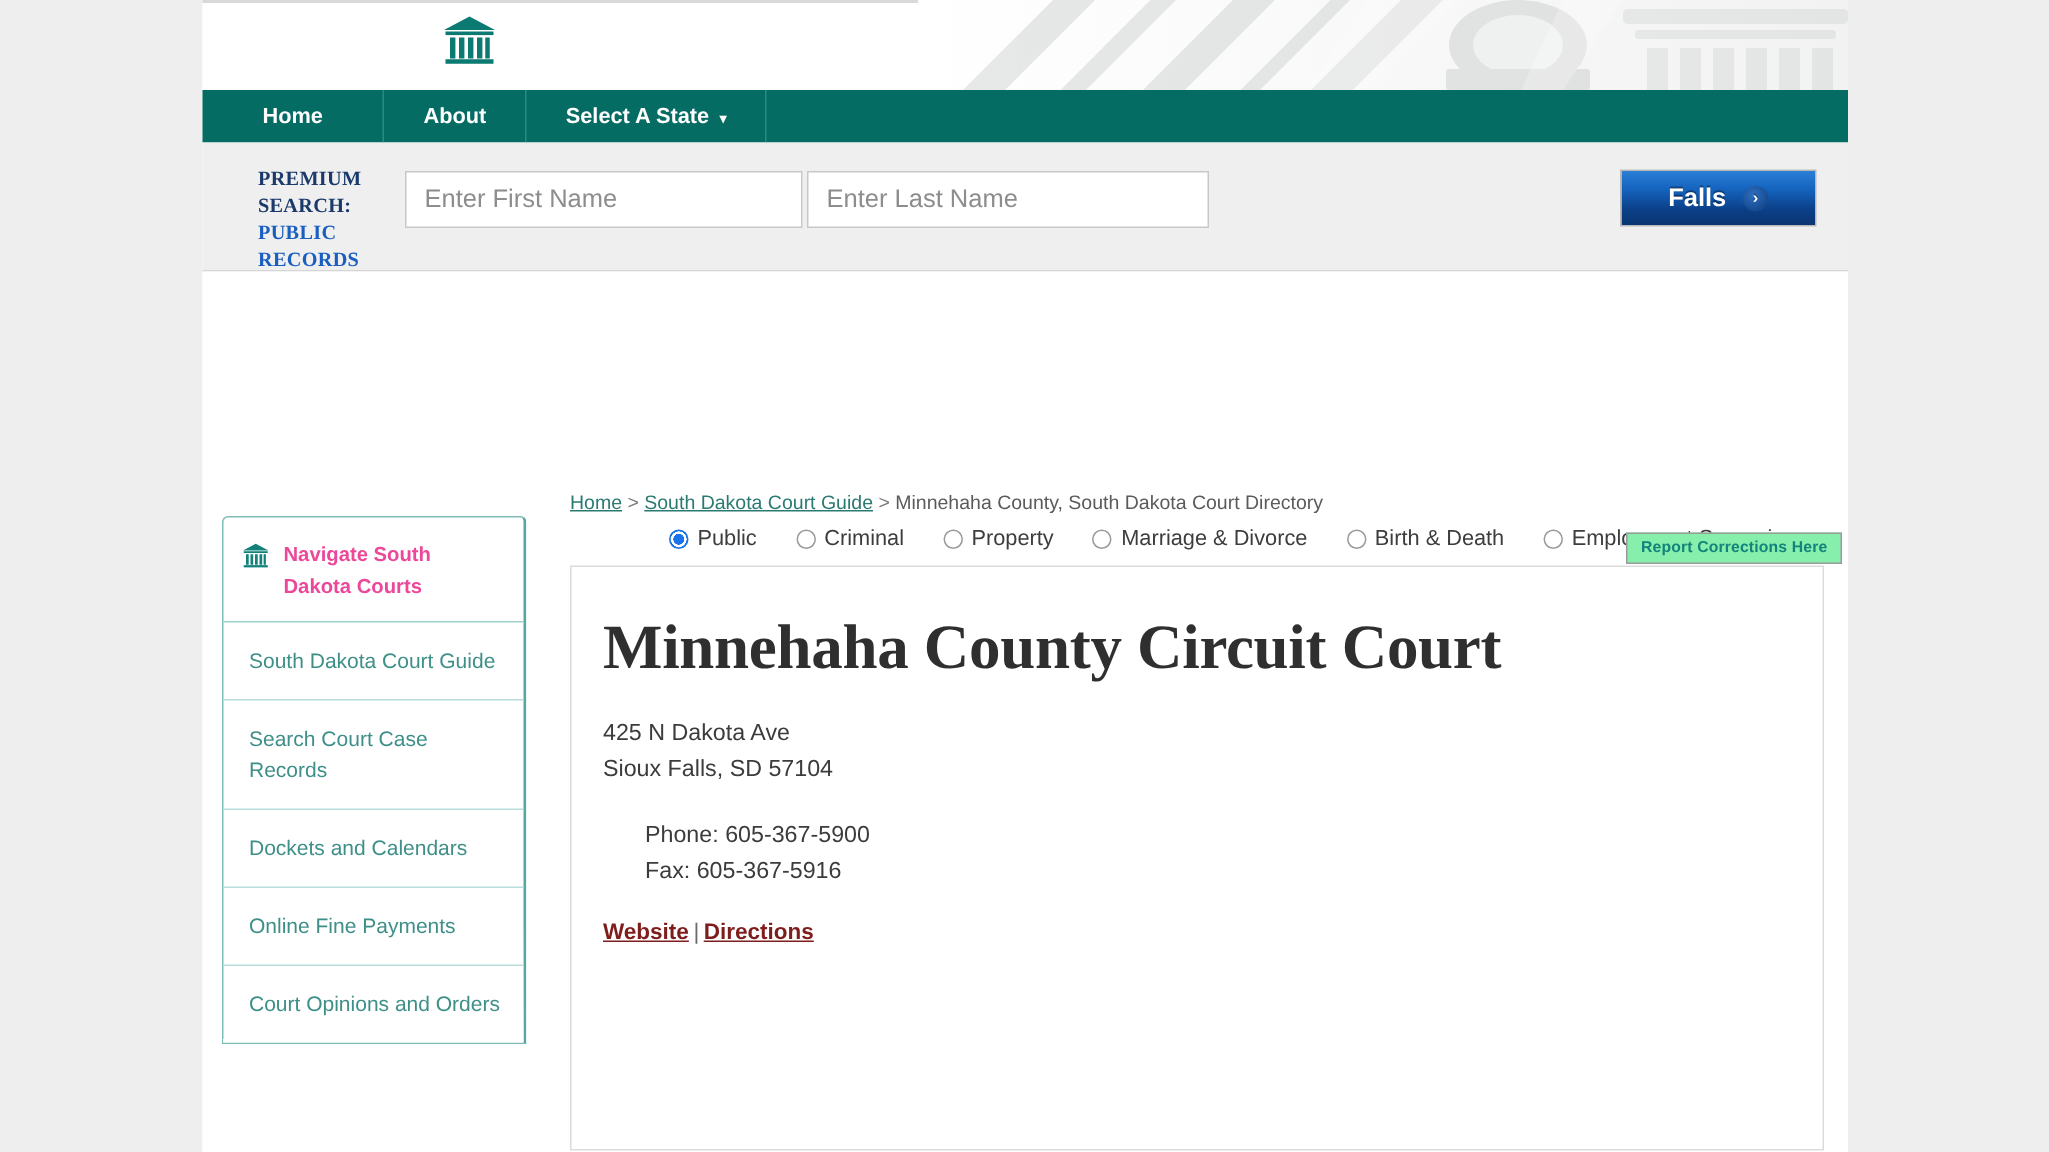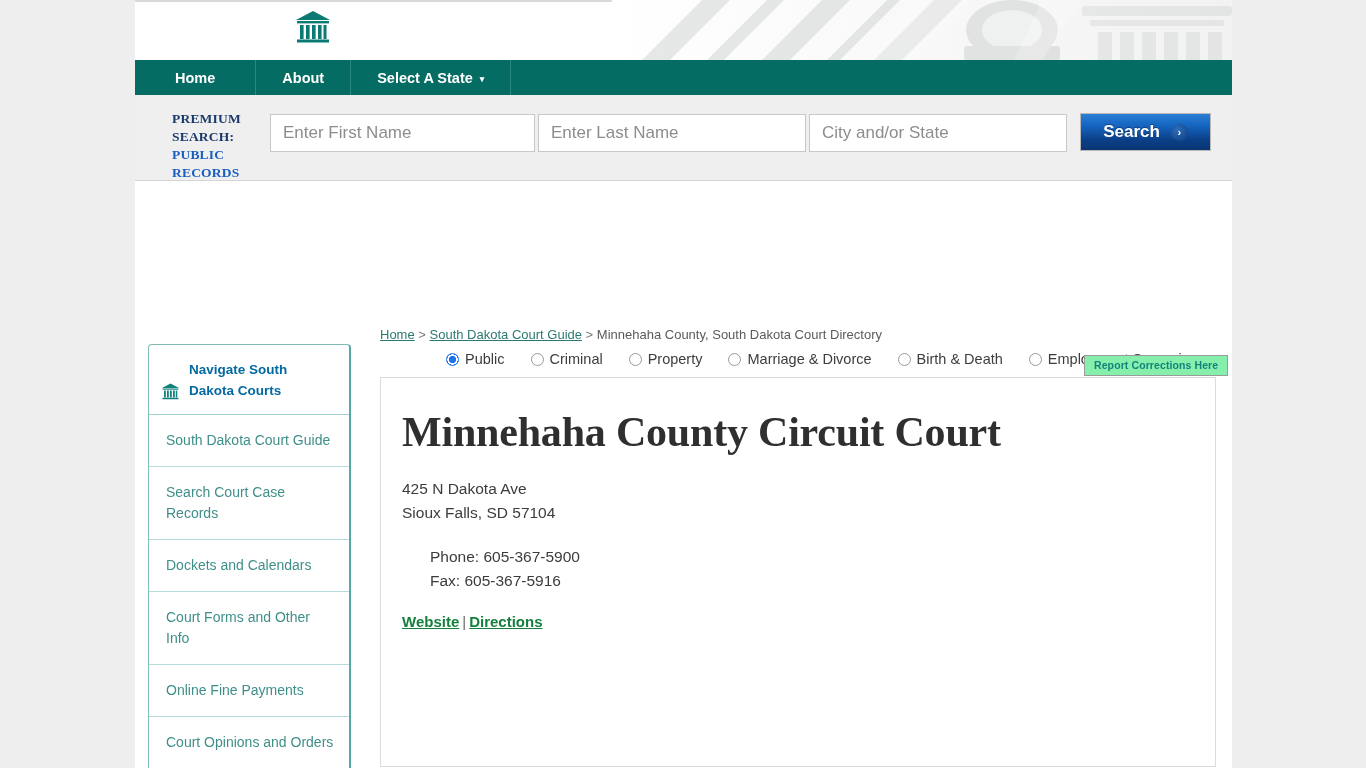--- a/index.html
+++ b/index.html
@@ -207,25 +207,25 @@
     width: 203px;
     border: 1px solid #7fbdb7;
     border-right: 2px solid #56a9a2;
     border-radius: 4px 4px 0 0;
     background: #fff;
     box-sizing: border-box;
     overflow: hidden;
   }
   .sb-head {
     display: flex;
-    align-items: flex-end;
+    align-items: flex-start;
     gap: 9px;
     padding: 14px 14px 13px 12px;
     border-bottom: 1px solid #9fd0cb;
-    color: #0369a1;
+    color: #ec4899;
     font-weight: bold;
     font-size: 13.5px;
     line-height: 21px;
   }
   .sb-head-text { display:block; }
   .sb-item {
     padding: 15px 14px 15px 17px;
     border-bottom: 1px solid #b7dedb;
     color: #3f8f89;
     font-size: 14px;
@@ -260,21 +260,21 @@
     color: #3c3c3c;
     margin: 0;
   }
   .addr { margin-bottom: 20px; }
   .contact { margin-bottom: 20px; margin-left: 28px; }
   .links {
     font-size: 15px;
     color: #888;
   }
   .links a {
-    color: #15803d;
+    color: #7f1d1d;
     font-weight: bold;
   }
   .links .bar { color: #6a6a6a; font-weight: normal; padding: 0 3px; }
 </style>
 </head>
 <body>
 
 <div class="page">
 
   <div class="banner">
@@ -345,24 +345,23 @@
   <div class="searchstrip">
     <div class="premium-label">
       <span class="l1">PREMIUM</span>
       <span class="l1">SEARCH:</span>
       <span class="l2">PUBLIC</span>
       <span class="l2">RECORDS</span>
     </div>
 
     <input id="f-first" class="sfield" type="text" placeholder="Enter First Name" style="">
     <input id="f-last" class="sfield" type="text" placeholder="Enter Last Name" style="">
-    <input id="f-city" class="sfield" type="text" placeholder="City and/or State" style="">
 
     <div class="search-btn">
-      <span>Search</span>
+      <span>Falls</span>
       <span class="btn-chev">›</span>
     </div>
   </div>
 
   <div class="content">
 
     <div class="radios">
       <label class="radio-opt">
         <span class="rdot on"></span>
         <span>Public</span>
@@ -414,23 +413,20 @@
       <div class="sb-item">
         <span>South Dakota Court Guide</span>
       </div>
       <div class="sb-item">
         <span>Search Court Case Records</span>
       </div>
       <div class="sb-item">
         <span>Dockets and Calendars</span>
       </div>
       <div class="sb-item">
-        <span>Court Forms and Other Info</span>
-      </div>
-      <div class="sb-item">
         <span>Online Fine Payments</span>
       </div>
       <div class="sb-item">
         <span>Court Opinions and Orders</span>
       </div>
 
     </div>
 
     <div class="card">
       <h1>Minnehaha County Circuit Court</h1>

